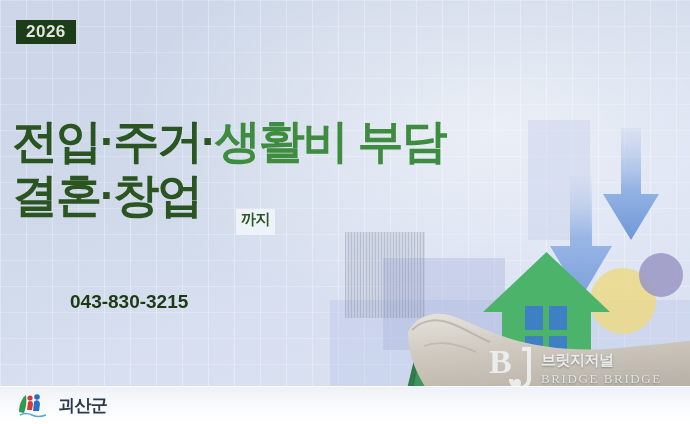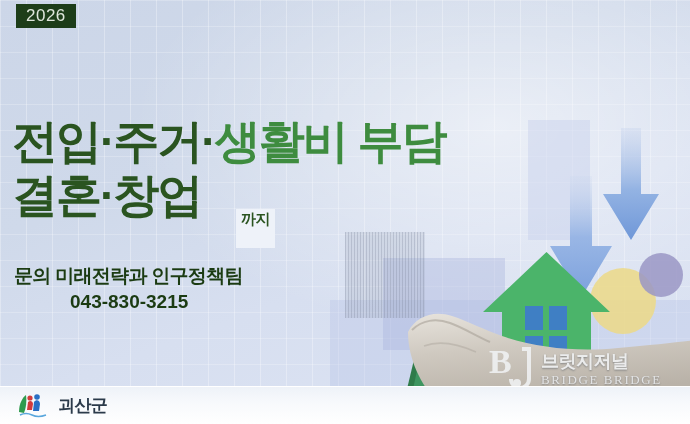--- a/index.html
+++ b/index.html
@@ -56,23 +56,23 @@
   .trees { position:absolute; left:393px; top:333px; width:110px; height:56px; pointer-events:none; }
 
   
   .house { position:absolute; left:481px; top:250px; width:131px; height:118px; pointer-events:none; }
 
   
   .hand { position:absolute; left:406px; top:290px; width:290px; height:110px; pointer-events:none; }
 
   
   .year-badge {
-    position:absolute; left:16px; top:4px;
+    position:absolute; left:16px; top:20px;
     background:#1d3d19; color:#dfe6dc;
-    font-size:17px; font-weight:400; letter-spacing:.5px;
+    font-size:17px; font-weight:700; letter-spacing:.5px;
     padding:3px 10px 4px 10px;
     line-height:1;
   }
   .headline {
     position:absolute; left:12px; top:54px;
     color:#1b3b12;
     font-size:44px; font-weight:800; letter-spacing:-1.5px;
     line-height:1; white-space:nowrap;
     text-shadow:0 1px 0 rgba(255,255,255,.25);
   }
@@ -83,21 +83,21 @@
   }
   .sub-l1 { left:12px; top:118px; }
   .sub-l2 { left:12px; top:172px; }
   .dark-green { color:#2a5420; }
   .mid-green  { color:#3e8c3f; }
 
   .until-badge {
     position:absolute; left:236px; top:209px;
     background:#eef2f9; color:#2a5420;
     font-size:15px; font-weight:800; letter-spacing:-.5px;
-    padding:2px 5px 21px 5px; line-height:1.05;
+    padding:2px 5px 8px 5px; line-height:1.05;
   }
 
   .contact {
     position:absolute; left:14px; top:263px;
     color:#1b3b12; font-size:19px; font-weight:800; letter-spacing:-.7px;
     line-height:1.32; white-space:nowrap;
   }
   .phone {
     position:absolute; left:70px; top:292px;
     color:#1b3b12; font-size:19px; font-weight:800; letter-spacing:0px;
@@ -120,22 +120,22 @@
   }
 
   
   .watermark {
     position:absolute; left:489px; top:343px;
     display:flex; align-items:center; gap:6px;
     opacity:.85; pointer-events:none;
   }
   .wm-bj { width:46px; height:52px; }
   .wm-txt { display:flex; flex-direction:column; line-height:1; }
-  .wm-ko { color:#f2f4f6; font-size:18px; font-weight:700; letter-spacing:-.5px;
-           text-shadow:0 1px 2px rgba(60,70,80,.55); }
+  .wm-ko { color:#f2f4f6; font-size:15px; font-weight:700; letter-spacing:-.5px;
+           text-shadow:0 1px 2px rgba(60,70,80,.55);font-family:Liberation Mono, monospace; }
   .wm-en { color:#e9ebee; font-family:"Liberation Serif", "DejaVu Serif", serif;
            font-size:13px; letter-spacing:1.6px; margin-top:3px;
            text-shadow:0 1px 2px rgba(60,70,80,.55); }
 </style>
 </head>
 <body>
 
 <div id="poster">
 
   <div class="bg-grid"></div>
@@ -212,21 +212,20 @@
   <div class="sub-line sub-l2">
     <span class="dark-green">결혼·창업</span>
   </div>
 
   <div class="sub-line sub-l1">
     <span class="dark-green">전입·주거·</span><span class="mid-green">생활비 부담</span>
   </div>
 
   <div class="until-badge">까지</div>
 
-  <div class="contact">문의 미래전략과 인구정책팀</div>
   <div class="phone">043-830-3215</div>
 
   <div class="watermark">
     <svg class="wm-bj" viewBox="0 0 46 52">
       <text x="0" y="30" font-family="Liberation Serif, serif" font-size="34" font-weight="700" fill="#f2f4f6">B</text>
       <path d="M33 6 h7 v30 a9 9 0 0 1 -18 0" fill="none" stroke="#f2f4f6" stroke-width="4"></path>
       <circle cx="28" cy="40" r="4" fill="#f2f4f6"></circle>
     </svg>
     <div class="wm-txt">
       <span class="wm-ko">브릿지저널</span>

